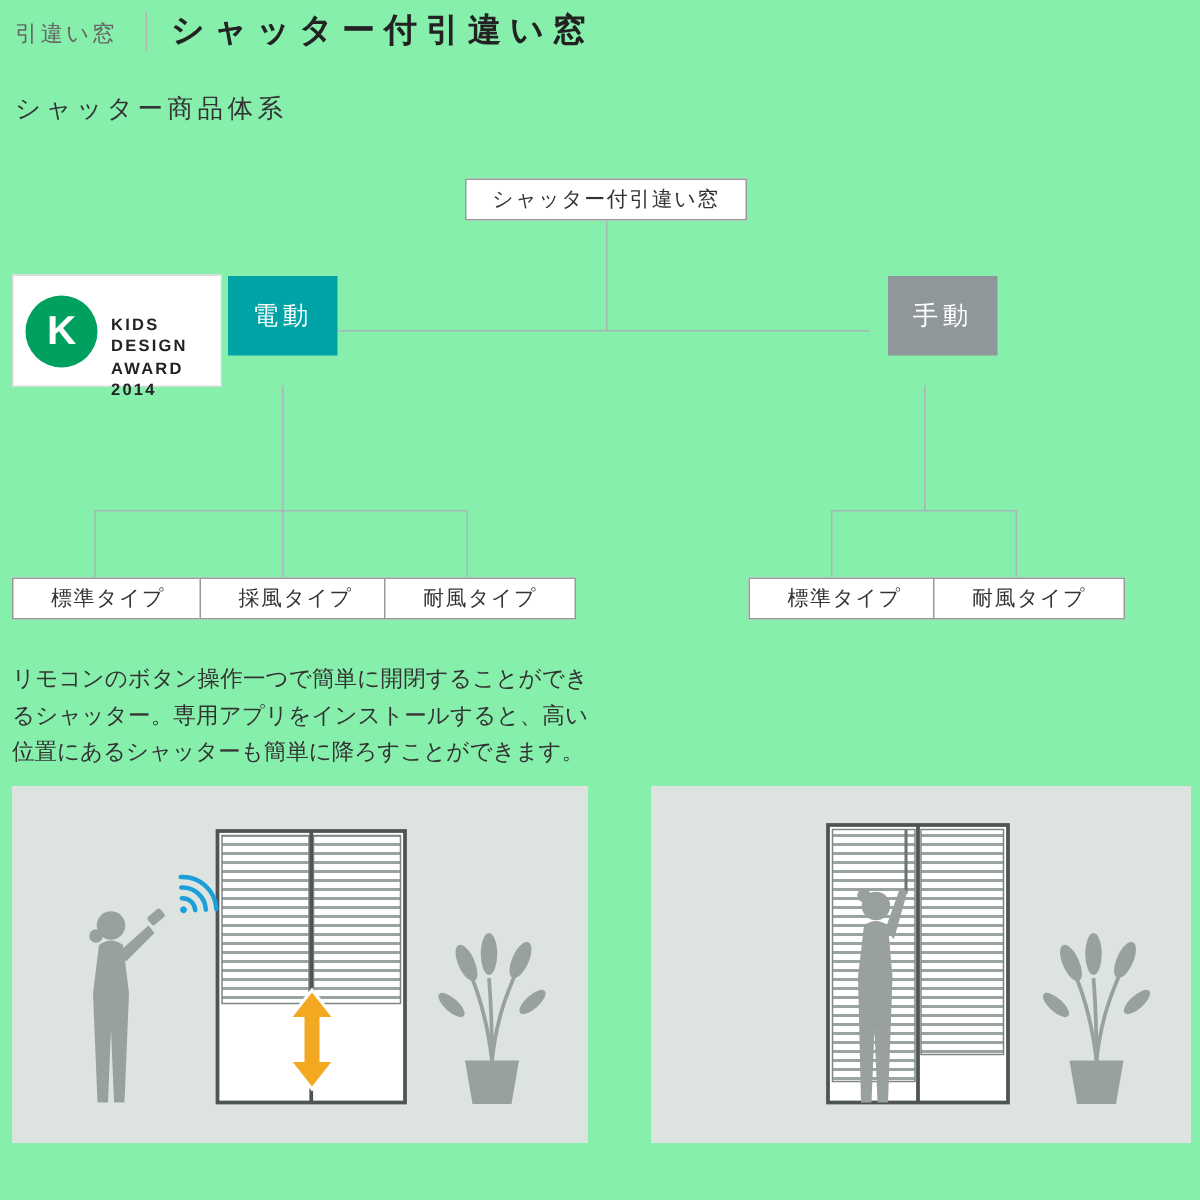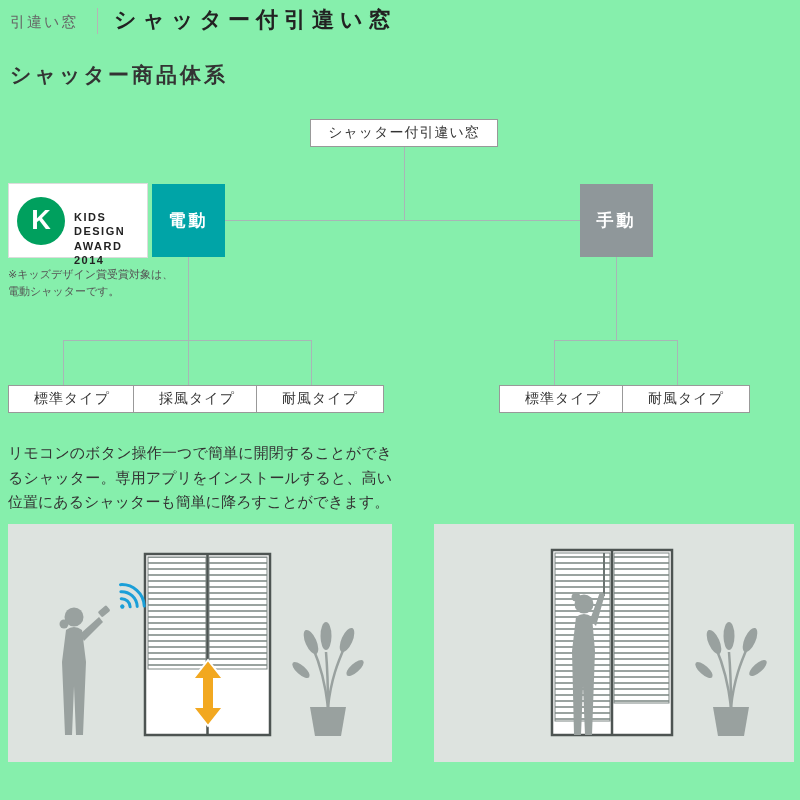--- a/index.html
+++ b/index.html
@@ -4,29 +4,29 @@
 <style>
   * { margin:0; padding:0; box-sizing:border-box; }
   html,body { background:#ffffff; }
   body { font-family:"Liberation Sans","DejaVu Sans",sans-serif; color:#333; }
   .page { position:relative; width:800px; height:800px; background:#86efac; overflow:hidden; }
 
   
   .crumb { position:absolute; left:10px; top:13px; font-size:15px; letter-spacing:2px; color:#666; }
   .vdivider { position:absolute; left:97px; top:8px; width:1px; height:26px; background:#b5b5b5; }
   .page-title { position:absolute; left:114px; top:5px; font-size:22px; font-weight:bold; letter-spacing:6px; color:#222; }
-  .section-title { position:absolute; left:10px; top:61px; font-size:21px; font-weight:bold; letter-spacing:3px; color:#333; }
+  .section-title { position:absolute; left:10px; top:61px; font-size:17px; font-weight:normal; letter-spacing:3px; color:#333; }
 
   
   .hairline { position:absolute; background:#a8b6b6; }
   .root-box { position:absolute; left:310px; top:119px; width:188px; height:28px; border:1px solid #999;
               background:#fff; display:flex; align-items:center; justify-content:center;
               font-size:14px; letter-spacing:1px; color:#333; }
-  .node-box { position:absolute; width:73px; height:73px; display:flex; align-items:center; justify-content:center;
-              color:#fff; font-size:17px; font-weight:bold; letter-spacing:3px; }
+  .node-box { position:absolute; width:73px; height:53px; display:flex; align-items:center; justify-content:center;
+              color:#fff; font-size:17px; font-weight:normal; letter-spacing:3px; }
   #node-electric { left:152px; top:184px; background:#00a4a7; }
   #node-manual   { left:580px; top:184px; background:#8f979a; }
   .type-box { position:absolute; top:385px; width:128px; height:28px; border:1px solid #999; background:#fff;
               display:flex; align-items:center; justify-content:center; font-size:14px; letter-spacing:1px; color:#333; }
 
   
   .award { position:absolute; left:8px; top:183px; width:140px; height:75px; border:1px solid #dcdcdc;
            background:#fff; display:flex; align-items:center; gap:9px; padding:6px 8px; }
   .award-logo { width:48px; height:48px; min-width:48px; border-radius:50%; background:#00a05e; color:#fff;
                 display:flex; align-items:center; justify-content:center; font-size:27px; font-weight:bold; }
@@ -63,34 +63,30 @@
   <div class="hairline" style="left:63px;top:340px;width:1px;height:45px;"></div>
   <div class="hairline" style="left:188px;top:340px;width:1px;height:45px;"></div>
   <div class="hairline" style="left:311px;top:340px;width:1px;height:45px;"></div>
   <div class="hairline" style="left:616px;top:257px;width:1px;height:83px;"></div>
   <div class="hairline" style="left:554px;top:340px;width:123px;height:1px;"></div>
   <div class="hairline" style="left:554px;top:340px;width:1px;height:45px;"></div>
   <div class="hairline" style="left:677px;top:340px;width:1px;height:45px;"></div>
 
   <div class="root-box">シャッター付引違い窓</div>
   <div class="node-box" id="node-electric" style="background-color: rgb(0, 164, 167);">電動</div>
-  <div class="node-box" id="node-manual" style="background-color: rgb(143, 151, 154);">手動</div>
+  <div class="node-box" id="node-manual" style="background-color: rgb(143, 151, 154); margin-left: 12px;">手動</div>
 
   <div class="award">
     <div class="award-logo" style="background-color: rgb(0, 160, 94);">K</div>
     <div class="award-text">
       <span>KIDS</span>
       <span>DESIGN</span>
       <span>AWARD</span>
       <span>2014</span>
     </div>
-  </div>
-  <div class="award-note">
-    <span>※キッズデザイン賞受賞対象は、</span>
-    <span>電動シャッターです。</span>
   </div>
 
   <div class="type-box" style="left:8px;">標準タイプ</div>
   <div class="type-box" style="left:133px;">採風タイプ</div>
   <div class="type-box" style="left:256px;">耐風タイプ</div>
   <div class="type-box" style="left:499px;">標準タイプ</div>
   <div class="type-box" style="left:622px;">耐風タイプ</div>
 
   <p class="desc" id="desc-electric">リモコンのボタン操作一つで簡単に開閉することができるシャッター。専用アプリをインストールすると、高い位置にあるシャッターも簡単に降ろすことができます。</p>
 

